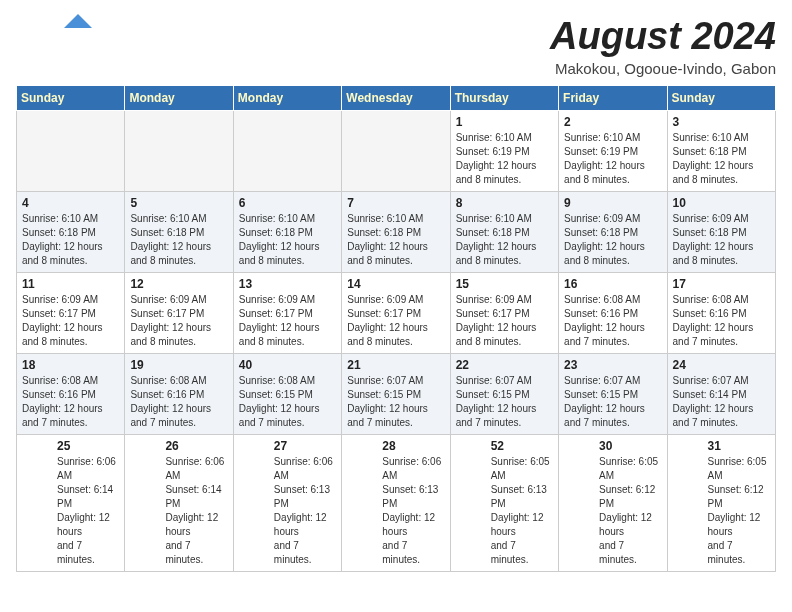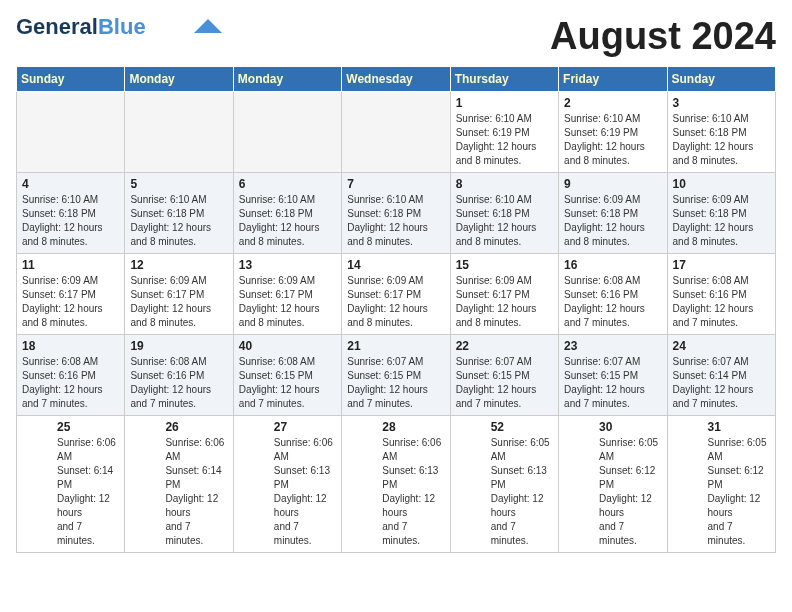--- a/index.html
+++ b/index.html
@@ -33,20 +33,21 @@
       height: 14px;
       margin-top: -2px;
       margin-left: 48px;
     }
     .title-block { text-align: right; }
     .month-title {
       font-size: 38px;
       font-weight: bold;
       color: #222;
       line-height: 1.1;
+      font-style: italic;
     }
     .location-title {
       font-size: 15px;
       color: #444;
       margin-top: 2px;
     }
     .calendar {
       width: 100%;
       border-collapse: collapse;
       margin-top: 6px;
@@ -97,28 +98,28 @@
     .row-2 td:not(.empty) { background: #f5f5f5; }
     .row-3 td:not(.empty) { background: #ffffff; }
     .row-4 td:not(.empty) { background: #f5f5f5; padding-left: 40px; }
   </style>
 </head>
 <body>
 
 <div class="header">
   <div class="logo">
     <div style="display:flex;align-items:center;gap:0;">
-      <span class="logo-text">General<span>Blue</span></span>
       <svg class="logo-arrow" viewBox="0 0 28 14" xmlns="http://www.w3.org/2000/svg">
         <polygon points="0,14 14,0 28,14" fill="#4a90d9"></polygon>
       </svg>
     </div>
   </div>
   <div class="title-block">
     <div class="month-title">August 2024</div>
+    <div class="location-title">Makokou, Ogooue-Ivindo, Gabon</div>
   </div>
 </div>
 
 <table class="calendar">
   <thead>
     <tr>
     <th>Sunday</th>
         <th>Monday</th>
         <th>Monday</th>
         <th>Wednesday</th>

